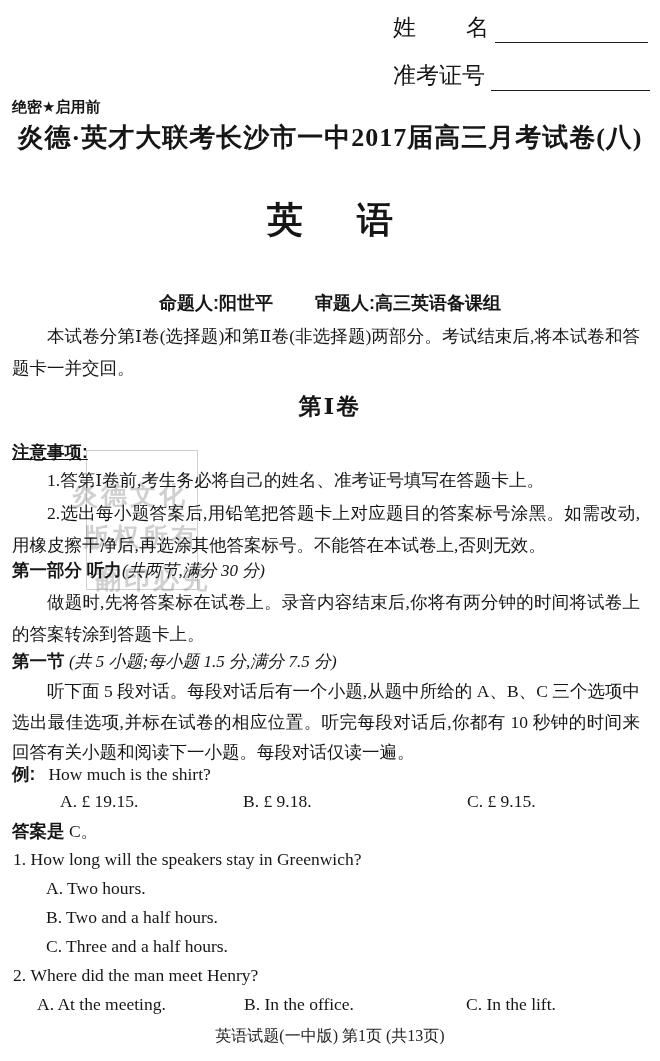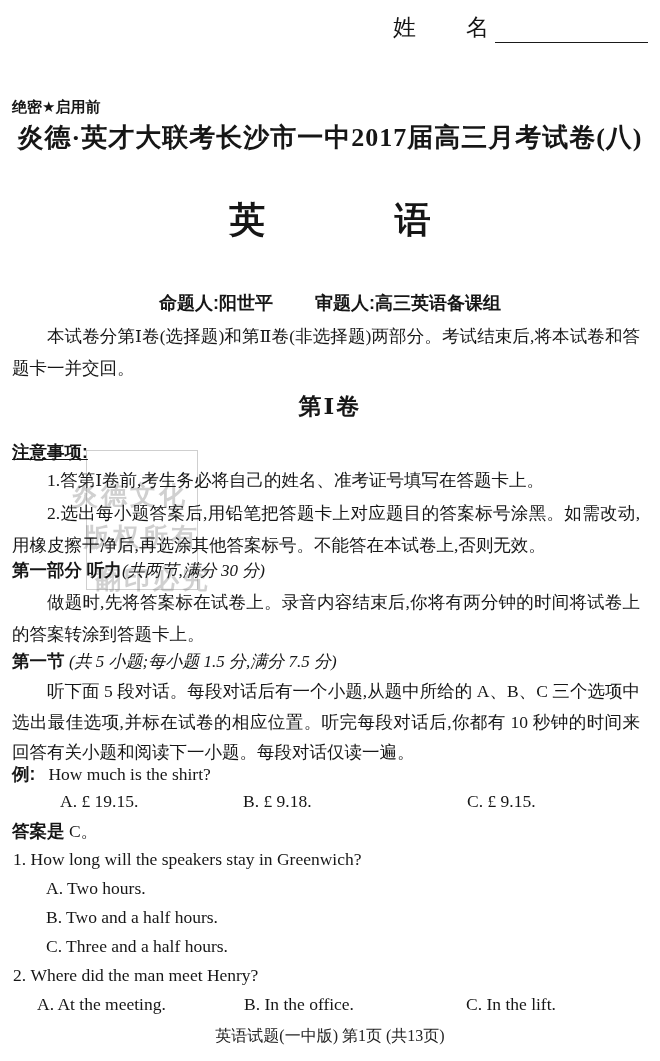--- a/index.html
+++ b/index.html
@@ -19,21 +19,21 @@
   .secrecy {
     font-family:"Liberation Sans","DejaVu Sans",sans-serif;
     font-weight:bold; font-size:15px;
   }
   .exam-title {
     left:0; right:0; text-align:center;
     font-weight:bold; font-size:26px; letter-spacing:1px;
   }
   .subject-title {
     left:0; right:0; text-align:center;
-    font-family:Liberation Mono, monospace;
+    font-family:Liberation Serif, serif;
     font-weight:bold; font-size:36px; white-space:pre;
   }
   .byline {
     left:0; right:0; display:flex; justify-content:center; gap:42px;
     font-family:"Liberation Sans","DejaVu Sans",sans-serif;
     font-weight:bold; font-size:18px;
   }
   .para {
     left:12px; right:20px; text-align:justify;
     line-height:32px; text-indent:2em;
@@ -69,20 +69,24 @@
 
   <div class="abs wm-box"></div>
   <div class="abs wm-line" style="left:72px; top:462px;">炎德文化</div>
   <div class="abs wm-line" style="left:95px; top:546px;">翻印必究</div>
   <div class="abs wm-line" style="left:84px; top:504px;">版权所有</div>
 
   <div class="abs field-row" style="left:393px; top:12px; width:255px;">
     <span>姓</span>
     <span class="gap"></span>
     <span>名</span>
+    <span class="rule"></span>
+  </div>
+  <div class="abs field-row" style="left:393px; top:60px; width:257px;">
+    <span>准考证号</span>
     <span class="rule"></span>
   </div>
 
   <div class="abs secrecy" style="left:12px; top:98px;">绝密★启用前</div>
 
   <div class="abs exam-title" style="top:120px;">炎德·英才大联考长沙市一中2017届高三月考试卷(八)</div>
 
   <div class="abs subject-title" style="top:196px;">英      语</div>
 
   <div class="abs byline" style="top:291px;">

